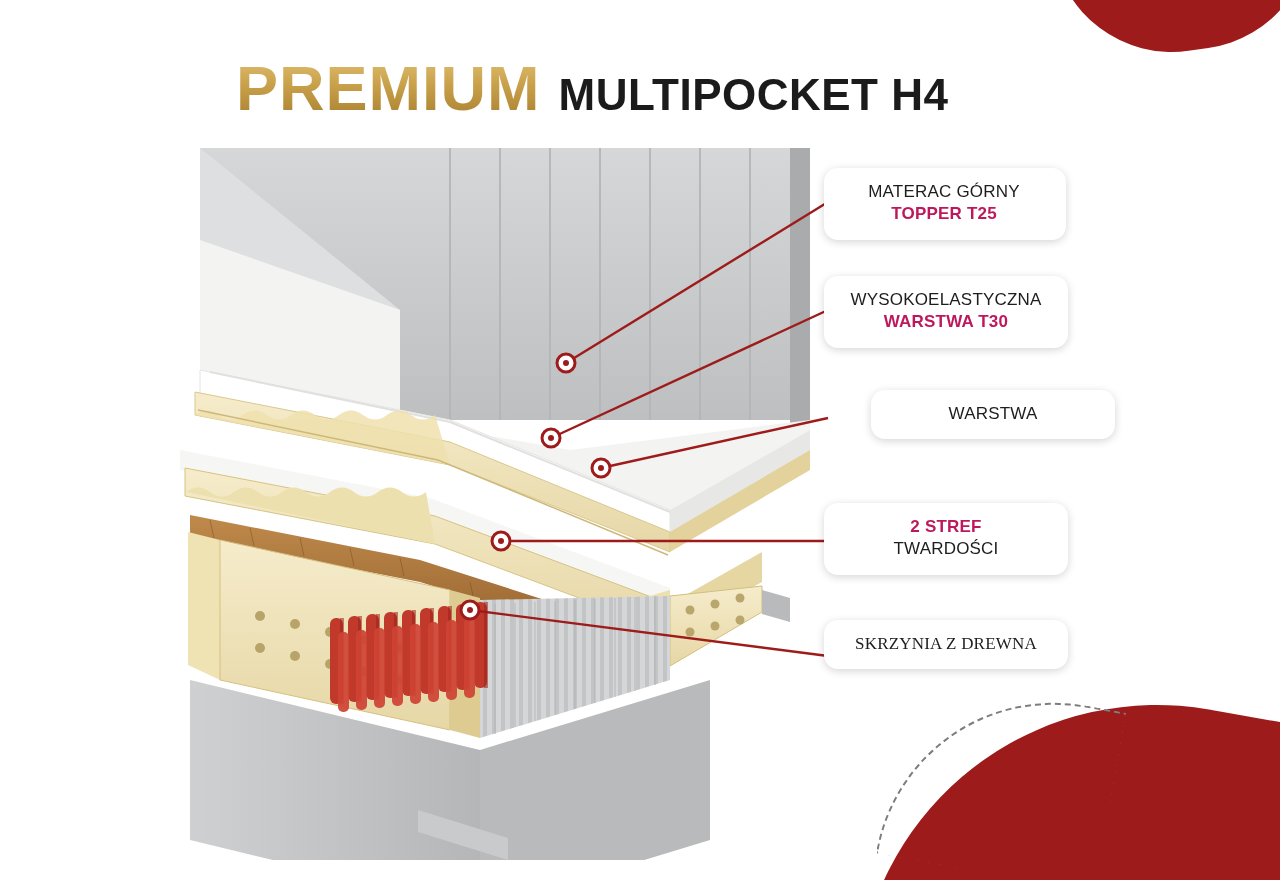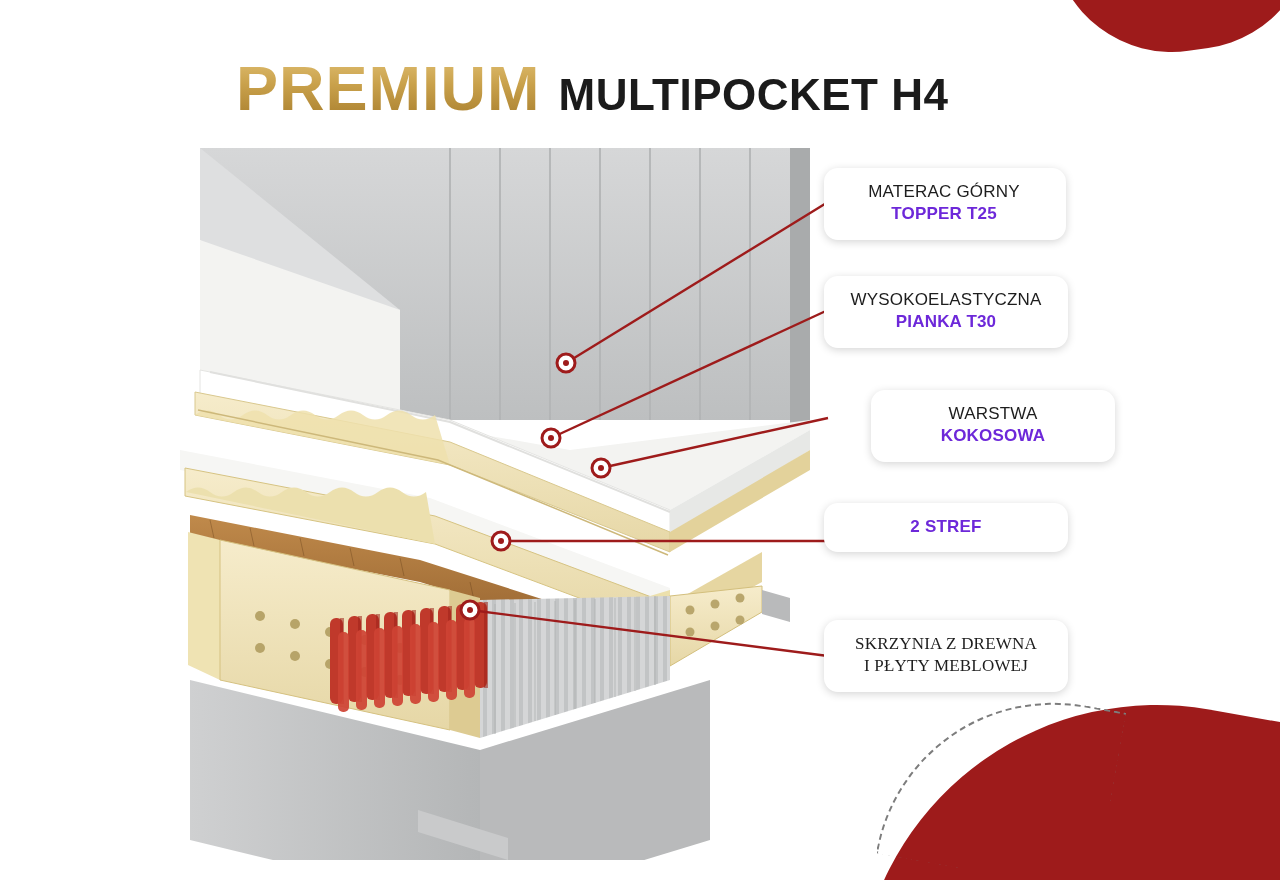--- a/index.html
+++ b/index.html
@@ -95,21 +95,21 @@
     box-shadow: 0 2px 9px rgba(0,0,0,0.17);
     width: 224px;
     padding: 13px 10px 14px;
     text-align: center;
     line-height: 1.32;
     font-size: 17px;
     color: #1d1d1d;
     letter-spacing: 0.2px;
   }
   .callout .hl {
-    color: #6d28d9;
+    color: #be185d;
     font-weight: bold;
     display: block;
   }
   .callout .ln {
     display: block;
   }
   .c1 { left: 824px; top: 168px; padding-left: 8px; }
   .c2 { left: 824px; top: 276px; }
   .c3 { left: 824px; top: 390px; margin-left: 47px; }
   .c4 { left: 824px; top: 503px; }
@@ -343,30 +343,29 @@
     </g>
   </svg>
 
   <div class="callout c1">
     <span class="ln">MATERAC GÓRNY</span>
     <span class="hl">TOPPER T25</span>
   </div>
 
   <div class="callout c2">
     <span class="ln">WYSOKOELASTYCZNA</span>
-    <span class="hl">PIANKA T30</span>
+    <span class="hl">WARSTWA T30</span>
   </div>
 
   <div class="callout c3">
     <span class="ln">WARSTWA</span>
-    <span class="hl">KOKOSOWA</span>
   </div>
 
   <div class="callout c4">
     <span class="hl">2 STREF</span>
+    <span class="ln">TWARDOŚCI</span>
   </div>
 
   <div class="callout c5">
     <span class="ln">SKRZYNIA Z DREWNA</span>
-    <span class="ln">I PŁYTY MEBLOWEJ</span>
   </div>
 
 </div>
 
 </body></html>

